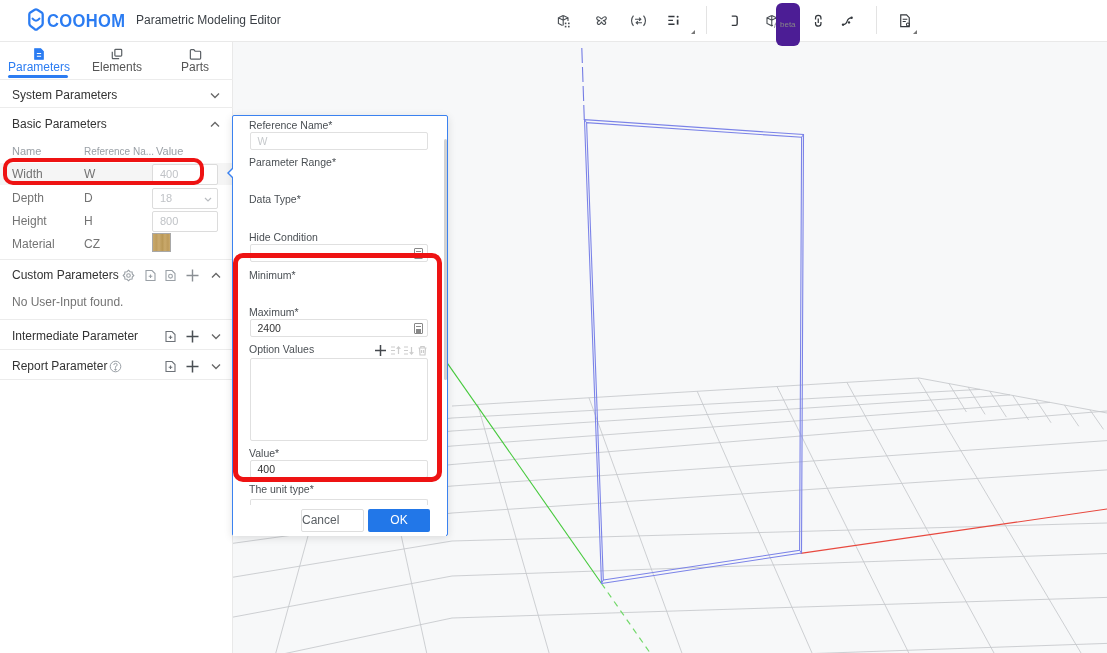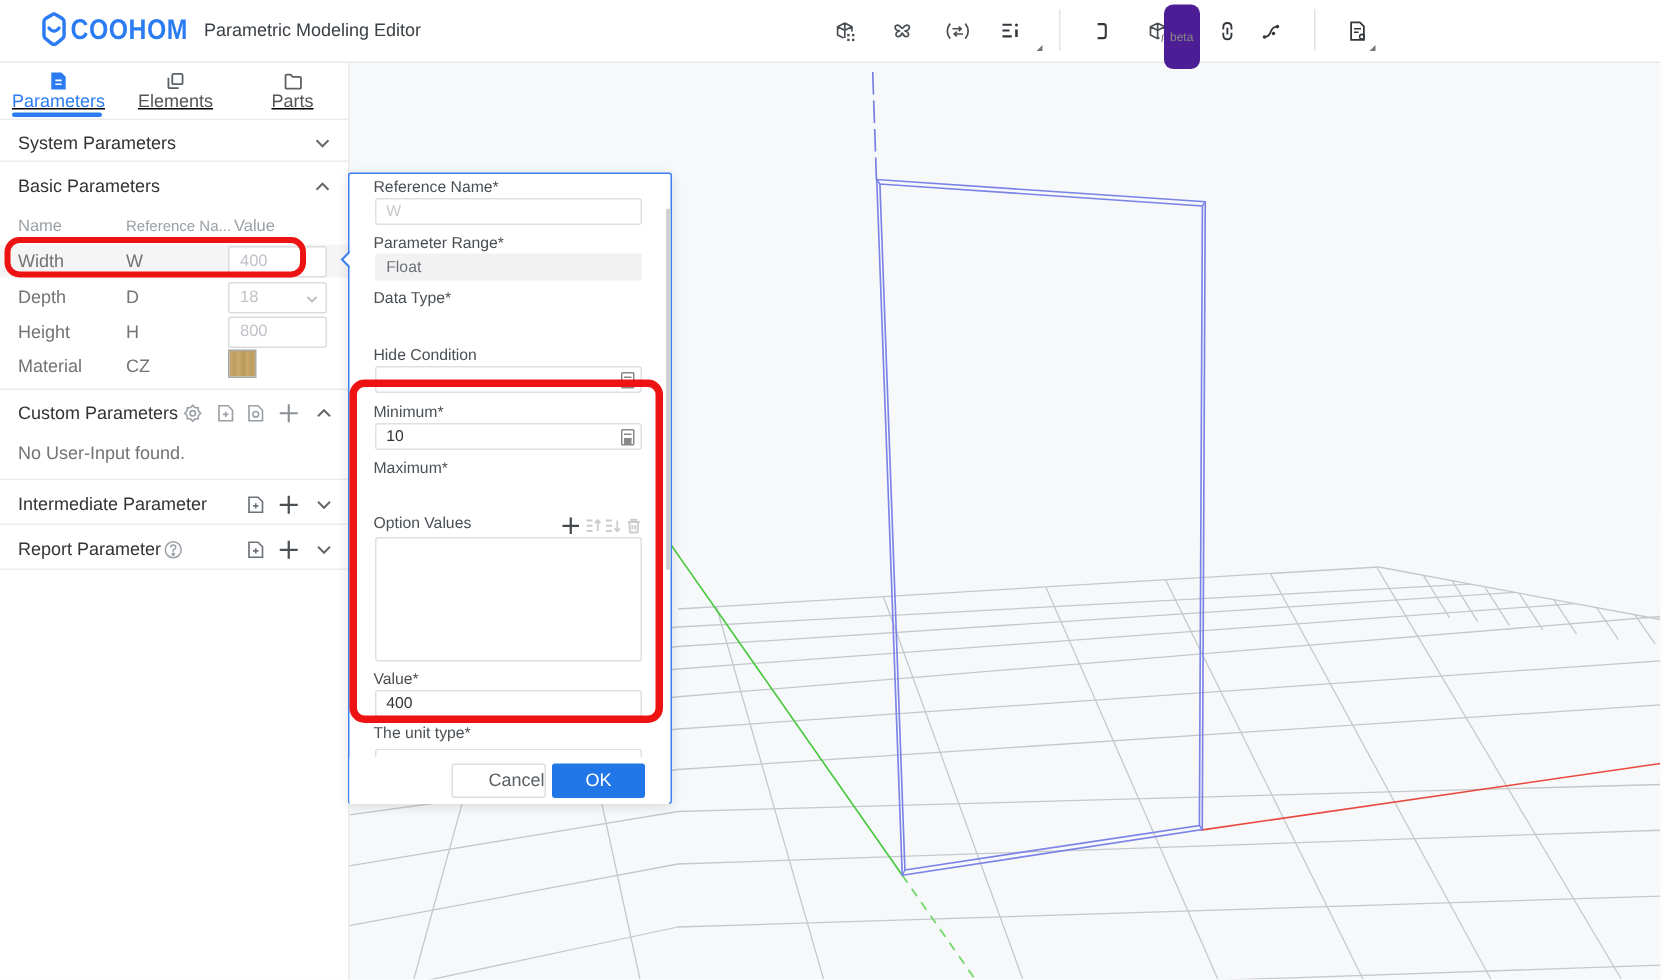--- a/index.html
+++ b/index.html
@@ -15,21 +15,21 @@
   #apptitle { position:absolute; left:136px; top:13px; font-size:12px; color:#3a3f45; }
   .tbdiv { position:absolute; top:6px; width:1px; height:28px; background:#e3e3e3; }
   .ticon { position:absolute; top:11px; }
   .beta { position:absolute; left:776px; top:3px; background:#4c1d95; color:#888;
     font-size:8px; padding:17px 4px; border-radius:6px; }
   .cornercaret { position:absolute; width:0; height:0; border-left:4px solid transparent;
     border-bottom:4px solid #777; }
   
   #sidebar { position:absolute; left:0; top:42px; width:233px; height:611px; background:#fff;
     border-right:1px solid #e9e9e9; z-index:20; }
-  .tab { position:absolute; top:4px; width:78px; text-align:center;text-decoration:underline; }
+  .tab { position:absolute; top:4px; width:78px; text-align:center; }
   .tab .lbl { font-size:12px; color:#555; margin-top:1px; line-height:12px; }
   .tab.active .lbl { color:#2b7cf2; }
   #tabrow { position:absolute; left:0; top:0; width:233px; height:38px; border-bottom:1px solid #ececec; }
   #tabline { position:absolute; left:8px; top:33px; width:60px; height:3px; background:#2b7cf2; border-radius:2px;}
   .sechead { position:absolute; left:12px; font-size:12px; color:#333; }
   .chev { position:absolute; stroke:#666; stroke-width:1.3; fill:none; }
   .hdiv { position:absolute; left:0; width:233px; height:1px; background:#ececec; }
   .th { position:absolute; font-size:11px; color:#9aa0a6;text-align:right; }
   .td { position:absolute; font-size:12px; color:#737373; }
   .inp { position:absolute; left:152px; width:66px; height:21px; border:1px solid #dcdcdc;
@@ -271,49 +271,48 @@
       </svg>
   <svg class="chev" style="left:211px;top:321px" width="10" height="7">
         <path d="M1 1.5 L5 5.5 L9 1.5"></path>
       </svg>
   <div class="hdiv" style="top:336.5px"></div>
 </div>
 <div id="dialog">
   <div class="dlbl" style="top:3px">Reference Name*</div>
   <div class="dinp" style="top:16px;color:#c6c9cc">W</div>
   <div class="dlbl" style="top:40px">Parameter Range*</div>
-  <div class="dinp" style="top:53px;background:#f2f2f2;border-color:#f2f2f2;color:#6d7278">Float</div>
   <div class="dlbl" style="top:77px">Data Type*</div>
   <div class="dlbl" style="top:115px">Hide Condition</div>
   <div class="dinp" style="top:128px">
         <span class="cicon" style="right:4px;top:2.5px"></span>
       </div>
   <div class="dlbl" style="top:153px">Minimum*</div>
-  <div class="dinp" style="top:166px">10<span class="cicon" style="right:4px;top:2.5px"></span></div>
   <div class="dlbl" style="top:190px">Maximum*</div>
+  <div class="dinp" style="top:203px">2400<span class="cicon" style="right:4px;top:2.5px"></span></div>
   <div class="dlbl" style="top:227px">Option Values</div>
   <svg class="gicon" style="left:141px;top:228px" width="13" height="13" viewBox="0 0 13 13" stroke="#44484d" stroke-width="1.5">
         <path d="M6.5 1 L6.5 12 M1 6.5 L12 6.5"></path>
       </svg>
   <svg class="gicon" style="left:157px;top:229px" width="11" height="11" viewBox="0 0 11 11" stroke="#ccc" stroke-width="1.2" fill="none">
         <path d="M1 2 L5 2 M1 5.5 L5 5.5 M1 9 L5 9 M8.5 9 L8.5 2 M6.7 3.8 L8.5 1.8 L10.3 3.8"></path>
       </svg>
   <svg class="gicon" style="left:170px;top:229px" width="11" height="11" viewBox="0 0 11 11" stroke="#ccc" stroke-width="1.2" fill="none">
         <path d="M1 2 L5 2 M1 5.5 L5 5.5 M1 9 L5 9 M8.5 2 L8.5 9 M6.7 7.2 L8.5 9.2 L10.3 7.2"></path>
       </svg>
   <svg class="gicon" style="left:184px;top:229px" width="11" height="11" viewBox="0 0 11 11" stroke="#ccc" stroke-width="1.2" fill="none">
         <path d="M1.5 3 L9.5 3 M3.8 3 L3.8 1.5 L7.2 1.5 L7.2 3 M2.5 3 L3 10 L8 10 L8.5 3 M4.5 5 L4.5 8 M6.5 5 L6.5 8"></path>
       </svg>
   <div class="abs" style="left:16.5px;top:242px;width:178px;height:83px;border:1px solid #e0e0e0;border-radius:2px;background:#fff"></div>
   <div class="dlbl" style="top:331px">Value*</div>
   <div class="dinp" style="top:344px">400</div>
   <div class="dlbl" style="top:367px">The unit type*</div>
   <div class="abs" style="left:16.5px;top:383px;width:178px;height:6px;border:1px solid #e0e0e0;border-bottom:none;border-radius:2px 2px 0 0;background:#fff"></div>
   <div class="abs" style="left:0;top:389px;width:213px;height:31px;background:#fff"></div>
-  <div class="abs" style="left:68px;top:393px;width:63px;height:22.5px;border:1px solid #dedede;border-radius:2px;background:#fff;text-align:right;font-size:12px;color:#5b6065;line-height:21px">Cancel</div>
+  <div class="abs" style="left:68px;top:393px;width:63px;height:22.5px;border:1px solid #dedede;border-radius:2px;background:#fff;text-align:left;font-size:12px;color:#5b6065;line-height:21px">Cancel</div>
   <div class="abs" style="left:135px;top:393px;width:62px;height:22.5px;border-radius:2px;background:#2277e8;text-align:center;font-size:12px;color:#fff;line-height:22px">OK</div>
   <div id="scrollbar"></div>
 </div>
 <div id="dlgarrow1"></div>
 <div id="dlgarrow2"></div>
 <div id="anno1"></div>
 <div id="anno2"></div>
 </div>
 
 </body></html>

